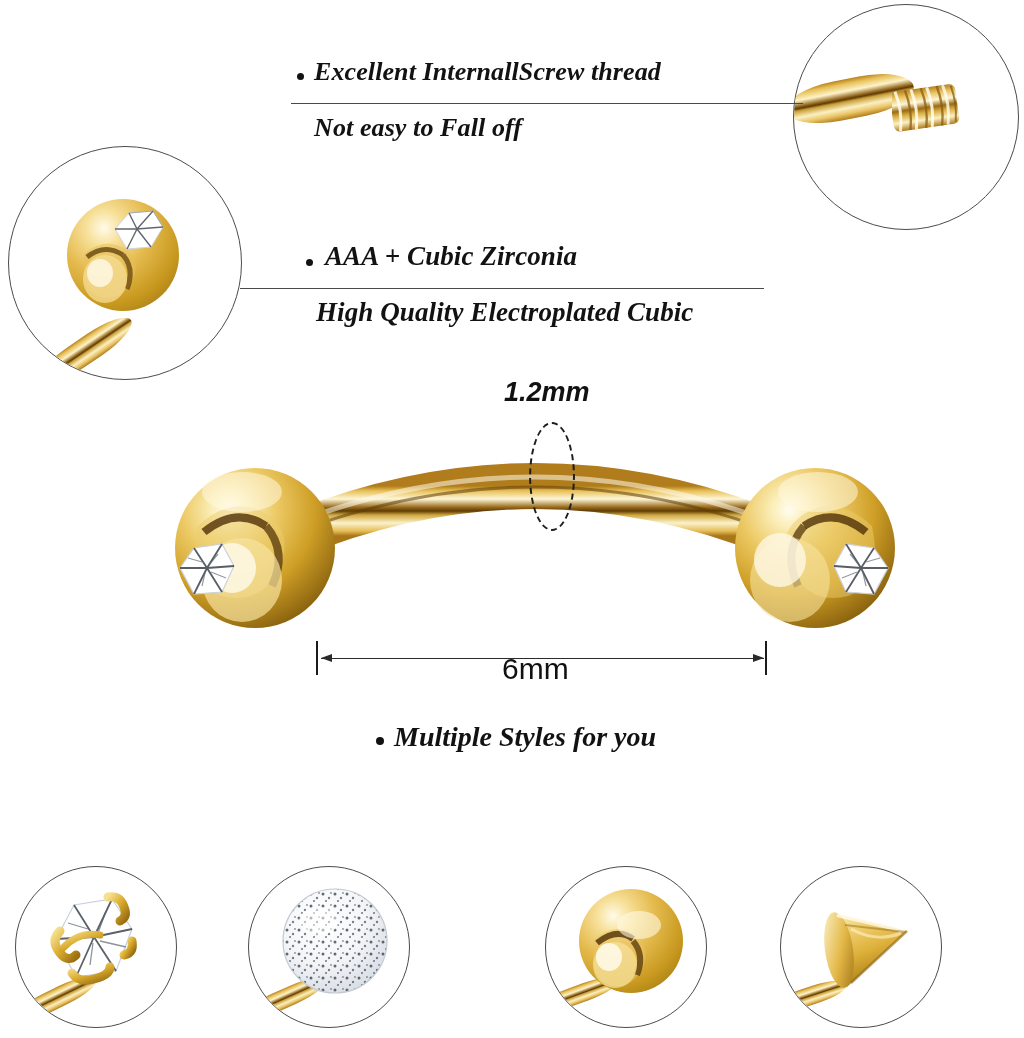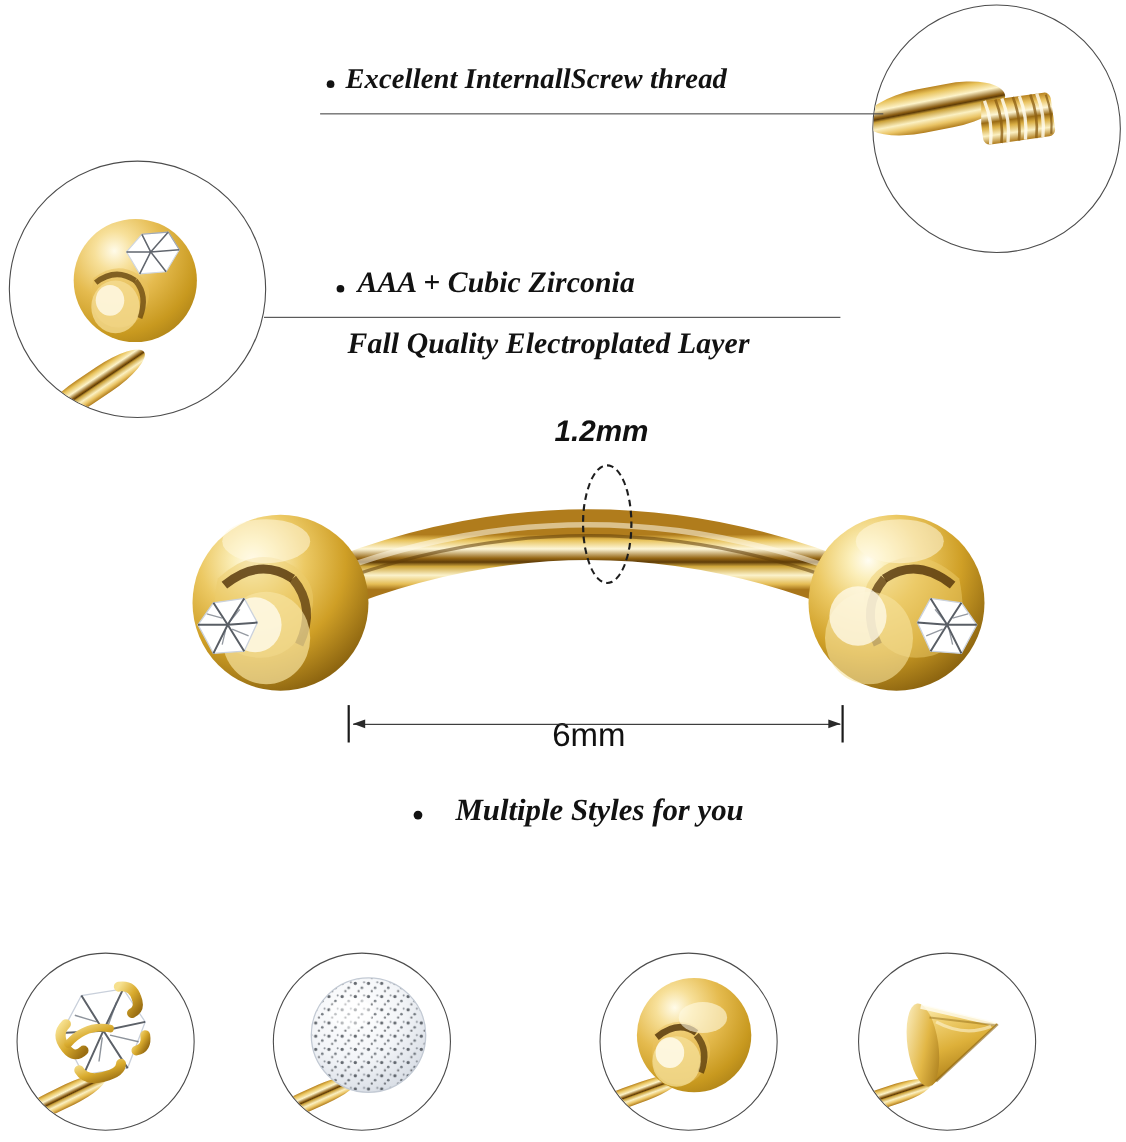--- a/index.html
+++ b/index.html
@@ -129,21 +129,20 @@
   }
 
   .multi-styles {
     position: absolute;
     font-family: "Liberation Serif", serif;
     font-style: italic;
     font-weight: bold;
     color: #121212;
     line-height: 1.12;
     white-space: nowrap;
-    margin-left: 20px;
   }
 </style>
 </head>
 <body>
 
 <div class="stage">
 
   <div class="callout" style="left:793px; top:4px; width:224px; height:224px;">
 
     <div class="goldbar-h" style="left:-8px; top:86px; width:130px; height:40px; transform:rotate(-11deg); transform-origin:0 50%;"></div>
@@ -170,20 +169,21 @@
         <path d="M48 8 q5 20 0 40" fill="none" stroke="#8a5c12" stroke-width="2.4" opacity=".75"></path>
         <path d="M54 8 q5 20 0 40" fill="none" stroke="#fffdf0" stroke-width="3" opacity=".8"></path>
         <path d="M62 10 q4 18 0 36" fill="none" stroke="#7d5410" stroke-width="2" opacity=".7"></path>
       </g>
     </svg>
   </div>
 
   <span class="bullet-dot" style="left:297px; top:73px;"></span>
   <div class="feat-line1" style="position:absolute; left:314px; top:57px; font-size:26px;">Excellent InternallScrew thread</div>
   <div class="rule" style="left:291px; top:103px; width:512px;"></div>
+  <div class="feat-line2" style="position:absolute; left:314px; top:113px; font-size:26px;">Not easy to Fall off</div>
 
   <div class="callout" style="left:8px; top:146px; width:232px; height:232px;">
 
     <div class="goldbar-h" style="left:12px; top:160px; width:110px; height:26px; transform:rotate(-34deg); transform-origin:100% 50%;"></div>
 
     <div class="sphere" style="left:58px; top:52px; width:112px; height:112px;">
 
       <svg width="112" height="112" viewBox="0 0 112 112" style="position:absolute;left:0;top:0;">
         <path d="M18 54 q20 -16 40 -4 q16 10 8 30 q-10 22 -32 18 q-22 -6 -16 -44 Z" fill="#e8c059" opacity=".55"></path>
         <path d="M20 58 q18 -14 36 -2" fill="none" stroke="#5c3c08" stroke-width="5" opacity=".75"></path>
@@ -196,21 +196,21 @@
         <path d="M8 22 L22 6 L46 4 L56 20 L44 40 L20 42 Z" fill="#ffffff" stroke="#cfd6e0" stroke-width="1"></path>
         <path d="M8 22 L30 22 M22 6 L30 22 M46 4 L30 22 M56 20 L30 22 M44 40 L30 22 M20 42 L30 22" stroke="#39404a" stroke-width="1.4" opacity=".8" fill="none"></path>
         <path d="M22 6 L46 4 M46 4 L56 20" stroke="#7f8794" stroke-width="1" fill="none" opacity=".6"></path>
       </svg>
     </div>
   </div>
 
   <span class="bullet-dot" style="left:306px; top:259px;"></span>
   <div class="feat-line1" style="position:absolute; left:325px; top:241px; font-size:27px;text-align:right;">AAA + Cubic Zirconia</div>
   <div class="rule" style="left:240px; top:288px; width:524px;"></div>
-  <div class="feat-line2" style="position:absolute; left:316px; top:297px; font-size:27px;">Fall Quality Electroplated Layer</div>
+  <div class="feat-line2" style="position:absolute; left:316px; top:297px; font-size:27px;">High Quality Electroplated Cubic</div>
 
   <div class="text-size size-12" style="left:504px; top:377px; font-size:27px;">1.2mm</div>
 
   <svg style="position:absolute; left:170px; top:440px;" width="730" height="200" viewBox="0 0 730 200">
     <defs>
       <linearGradient id="barG" x1="0" y1="0" x2="0" y2="1">
         <stop offset="0%" stop-color="#b07c1c"></stop>
         <stop offset="10%" stop-color="#e8c25a"></stop>
         <stop offset="26%" stop-color="#fdf6d8"></stop>
         <stop offset="43%" stop-color="#956614"></stop>

